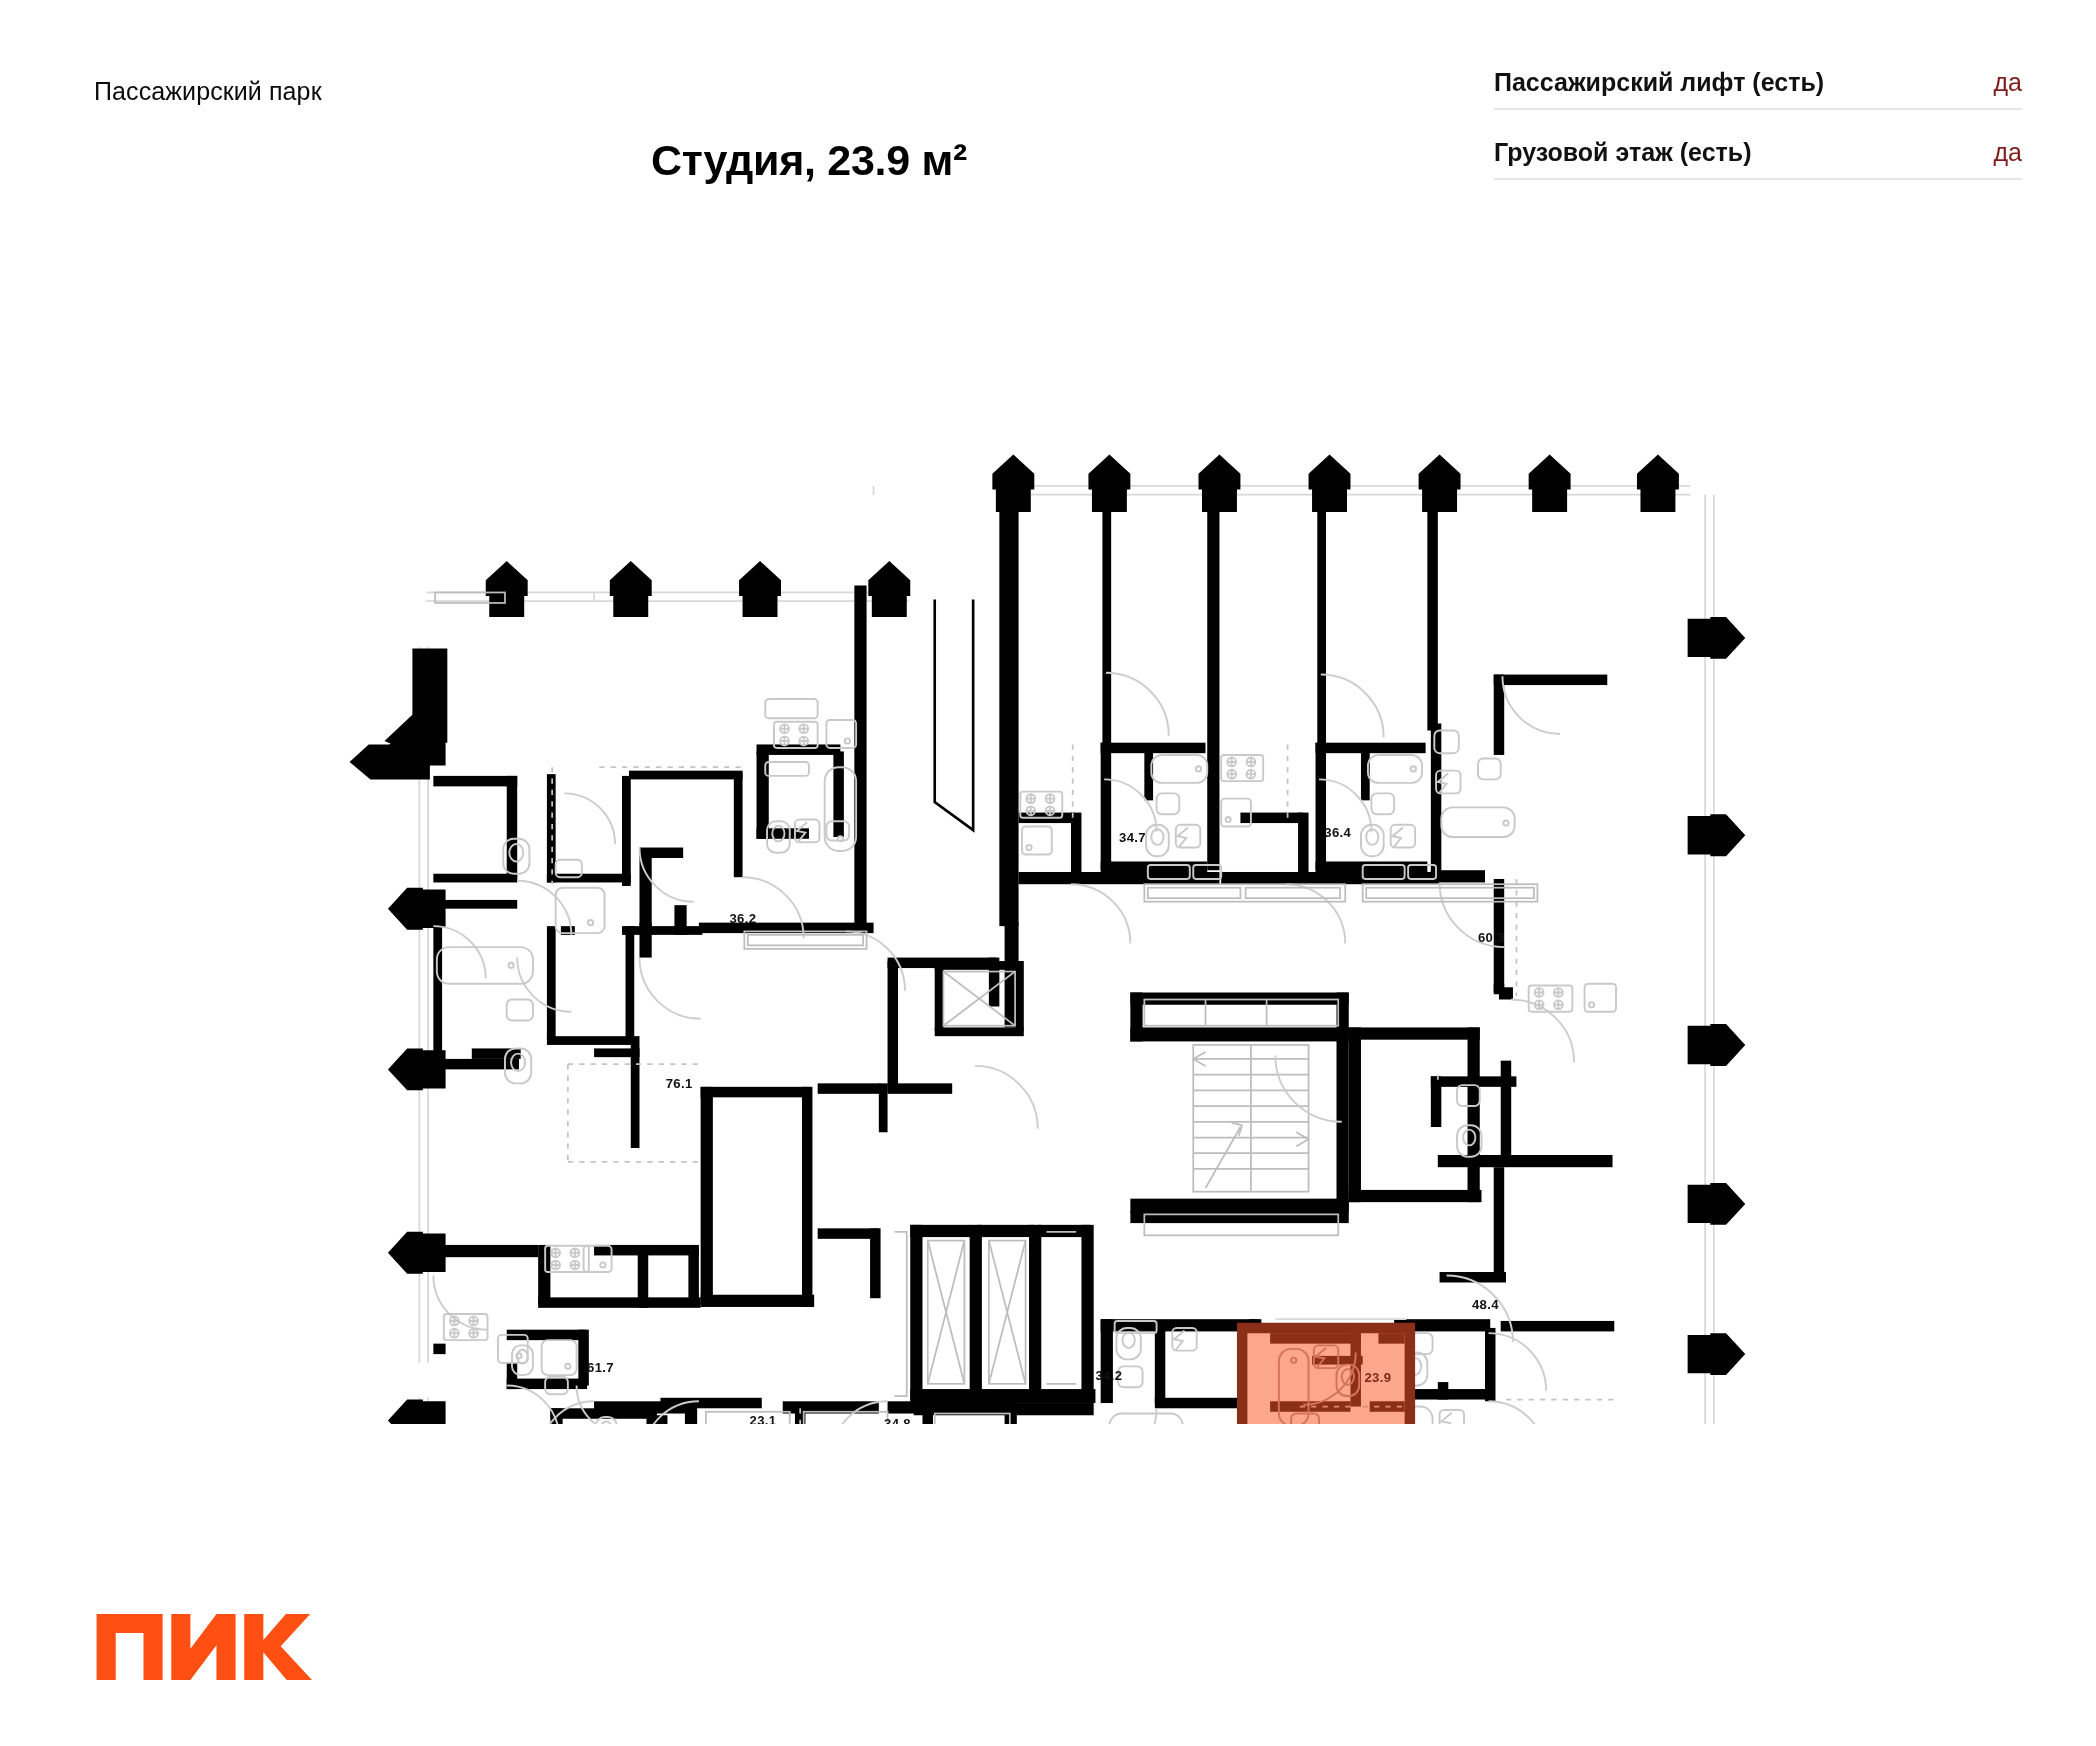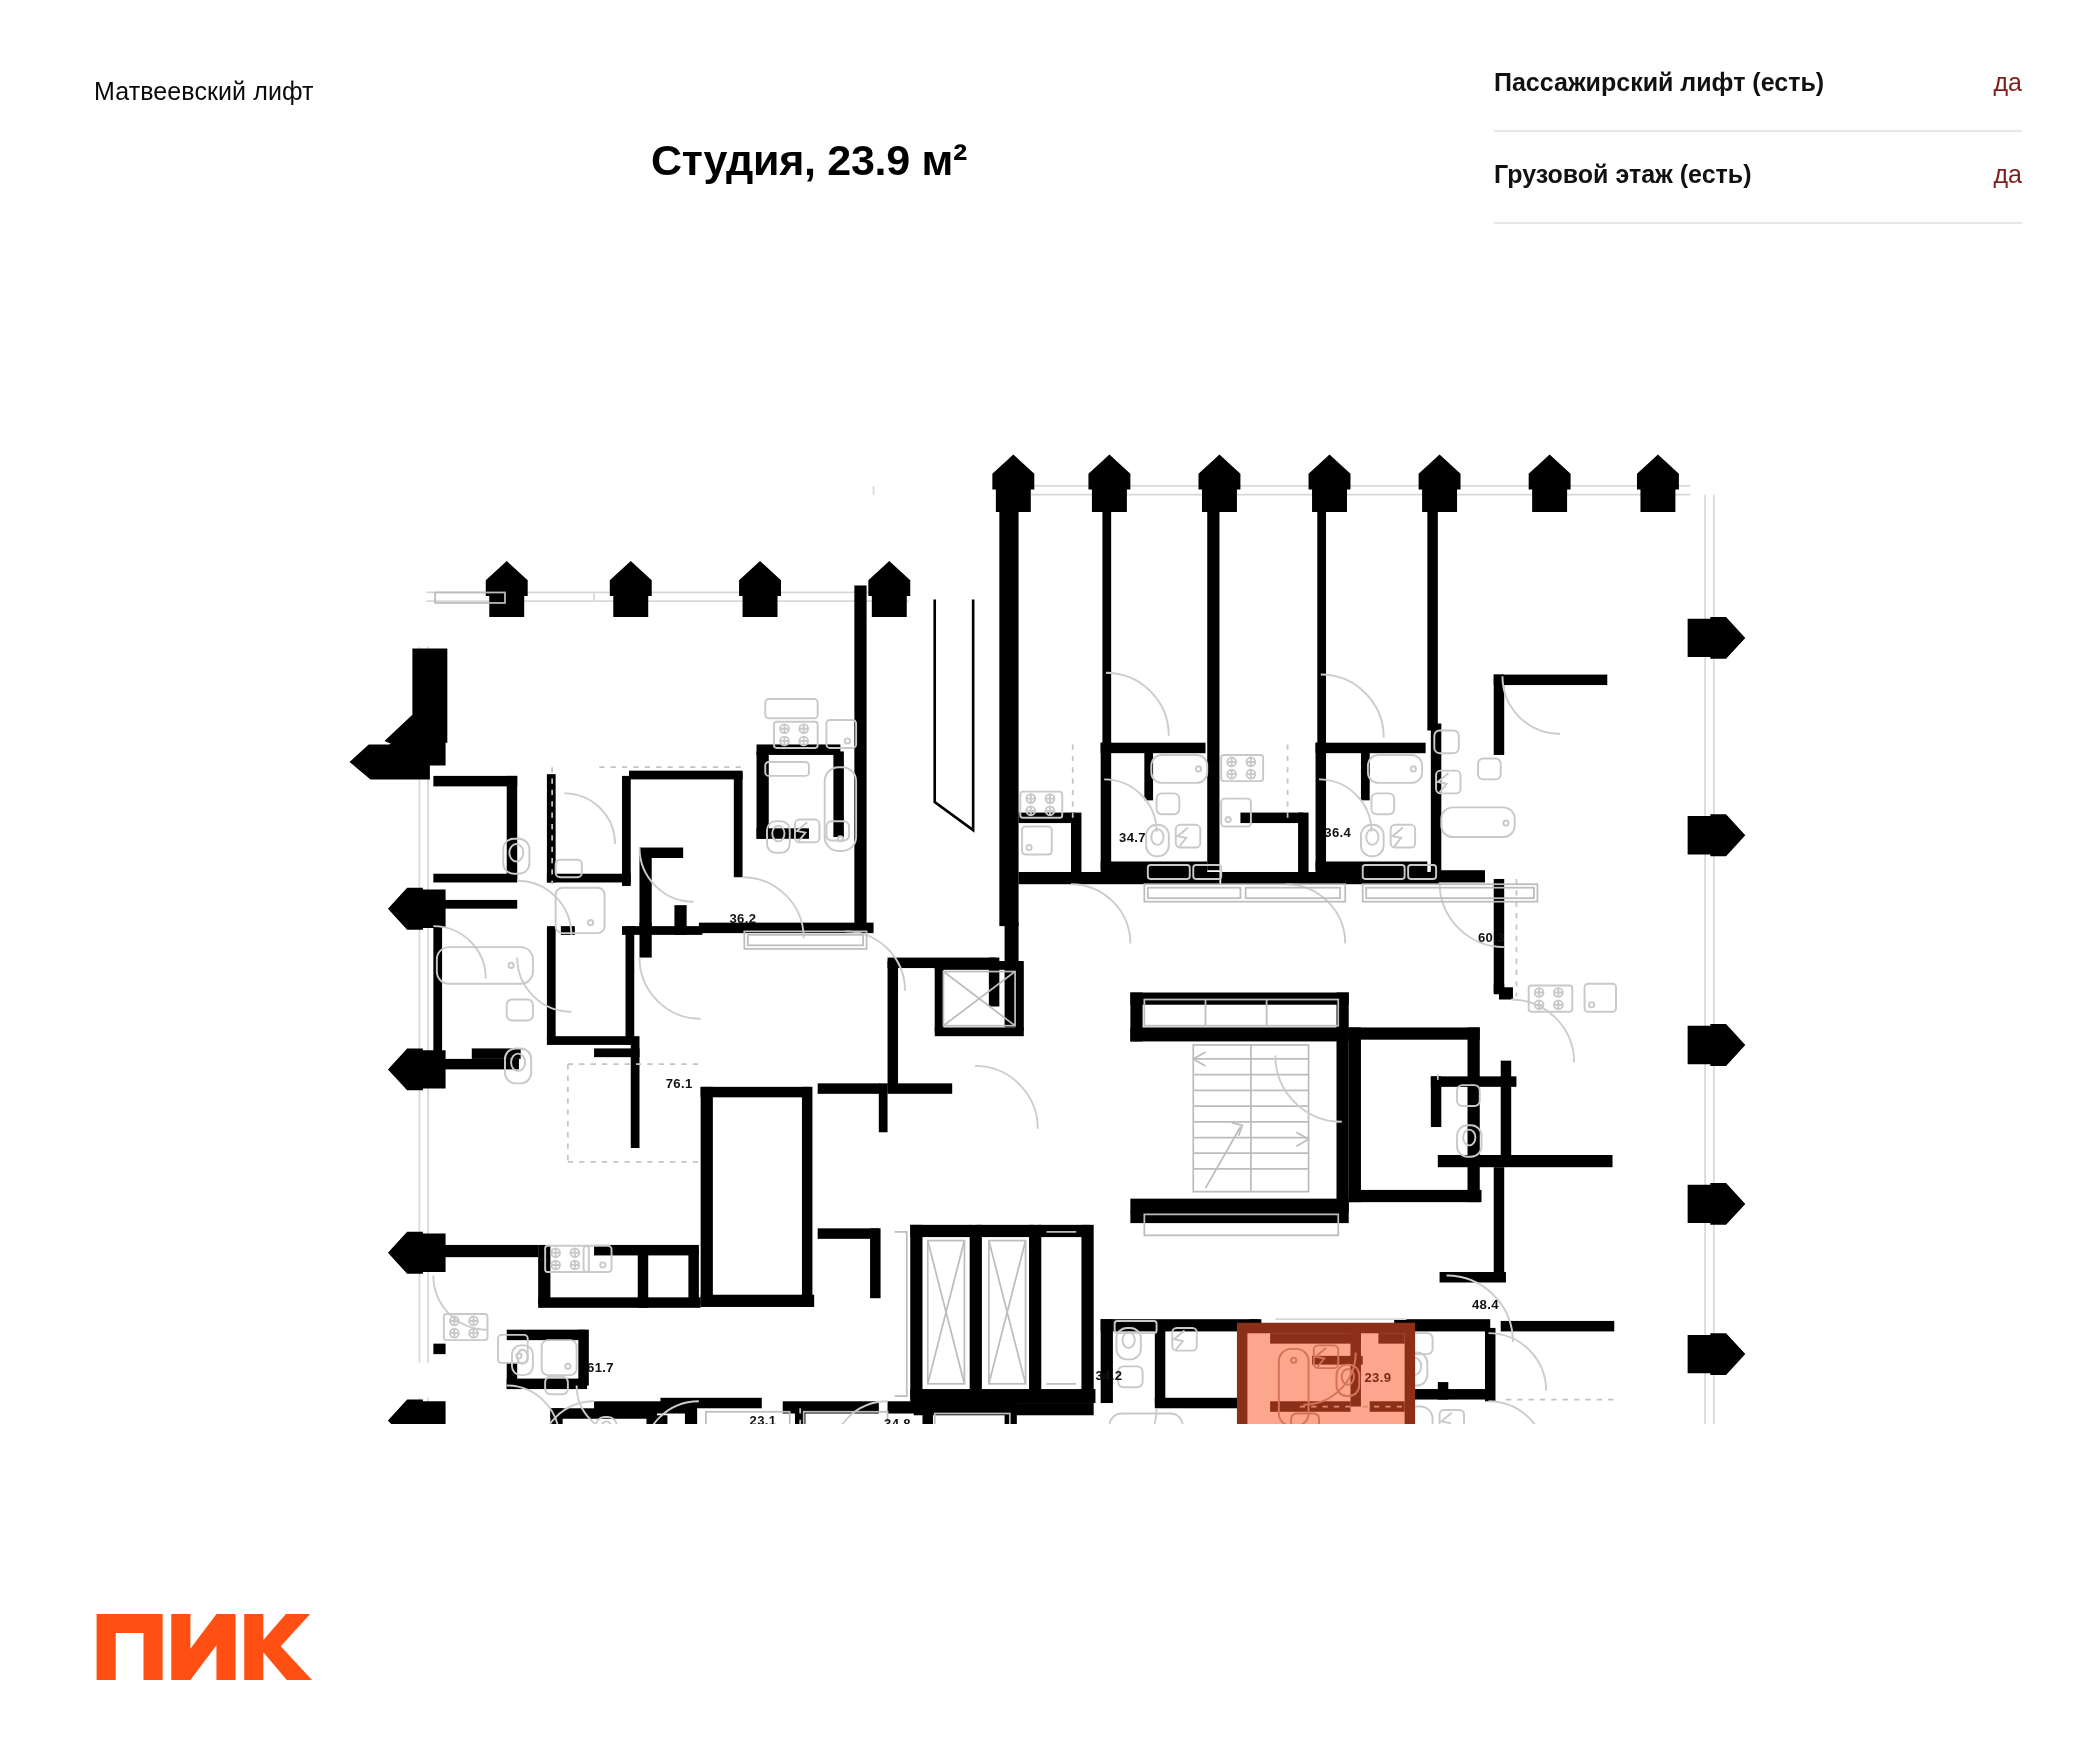--- a/index.html
+++ b/index.html
@@ -9,21 +9,21 @@
     overflow:hidden;position:relative;
   }
   
   #header-left{position:absolute;left:94px;top:77px;width:873px;}
   #project-name{font-size:25px;color:#0a0a0a;font-weight:400;letter-spacing:0.1px;}
   #apt-title{font-size:43px;font-weight:700;color:#000;margin-top:30px;letter-spacing:-0.3px;text-align:right;}
   #apt-sub{font-size:39px;font-weight:700;color:#a6a6a6;margin-top:7px;letter-spacing:-0.3px;}
 
   #header-right{position:absolute;left:1494px;top:68px;width:528px;}
   .spec-row{display:flex;align-items:flex-start;justify-content:space-between;
-            padding-bottom:33px;border-bottom:2.6px solid #e7e7e9;margin-bottom:28px;}
+            padding-bottom:11px;border-bottom:2.6px solid #e7e7e9;margin-bottom:28px;}
   .spec-row:last-child{margin-bottom:0;}
   .spec-label{font-size:25px;font-weight:700;color:#111;line-height:1.15;}
   .spec-value{font-size:25px;color:#7f1d1d;line-height:1.15;padding-left:17.5px;white-space:nowrap;}
 
   
   #logo{position:absolute;left:96px;top:1614px;}
   #logo svg{display:block;}
 
   
   #plan-wrap{position:absolute;left:332px;top:437px;width:1450px;height:987px;}
@@ -39,21 +39,21 @@
   .sel-fill{fill:#fca68d;}
   .sel-wall{fill:#8c2f18;}
   .sel-fixture{fill:none;stroke:#d4725c;stroke-width:2.2;}
   .sel-dash{fill:none;stroke:#e08a70;stroke-width:2;stroke-dasharray:6 7;}
   .sel-label{font-family:"Liberation Sans",sans-serif;font-size:15px;font-weight:700;fill:#7d2a15;letter-spacing:.4px;}
 </style>
 </head>
 <body>
 
 <div id="header-left">
-  <div id="project-name">Матвеевский лифт</div>
+  <div id="project-name">Пассажирский парк</div>
   <div id="apt-title">Студия, 23.9 м²</div>
 </div>
 
 <div id="header-right">
   <div class="spec-row">
     <div class="spec-label">Пассажирский лифт (есть)</div>
     <div class="spec-value">да</div>
   </div>
   <div class="spec-row">
     <div class="spec-label">Грузовой этаж (есть)</div>

